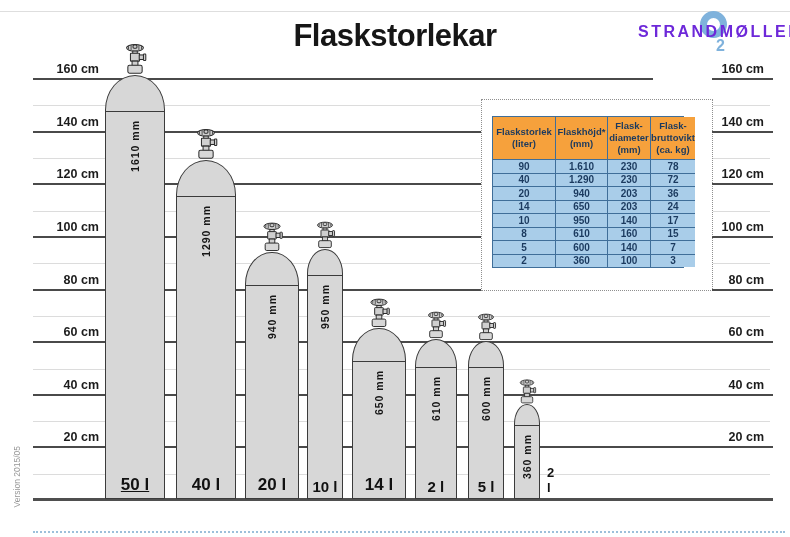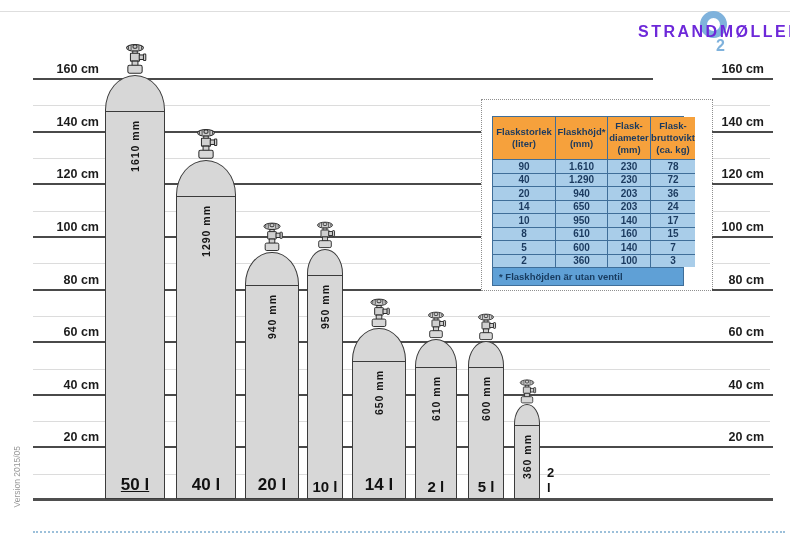--- a/index.html
+++ b/index.html
@@ -53,20 +53,21 @@
            transform:rotate(180deg);font-size:8.5px;color:#979797;z-index:7;}
   .botdots{position:absolute;left:33px;top:531px;width:752px;height:0;
            border-top:2px dotted #9cc0da;z-index:7;}
 </style>
 </head>
 <body>
 
 <div class="stage">
   <div class="topRule"></div>
 
+  <div class="title">Flaskstorlekar</div>
 
   <div class="logo">
     <div class="ring"></div>
     <div class="brand">STRANDMØLLEN</div>
     <div class="subtwo">2</div>
   </div>
 
   <div id="grid">
       <div class="gline minor" style="left: 33px; top: 473.7px; width: 737px;"></div>
       <div class="gline" style="left: 33px; top: 446.4px; width: 740px;"></div>
@@ -313,19 +314,18 @@
           <div class="tcell">600</div>
           <div class="tcell">140</div>
           <div class="tcell">7</div>
         </div>
         <div class="trow tdata">
           <div class="tcell">2</div>
           <div class="tcell">360</div>
           <div class="tcell">100</div>
           <div class="tcell">3</div>
         </div>
-        <div class="tfoot">* Flaskhöjden är utan ventil</div>
       </div>
   </div>
 
   <div class="version">Version 2015/05</div>
   <div class="botdots"></div>
 </div>
 
 </body></html>

